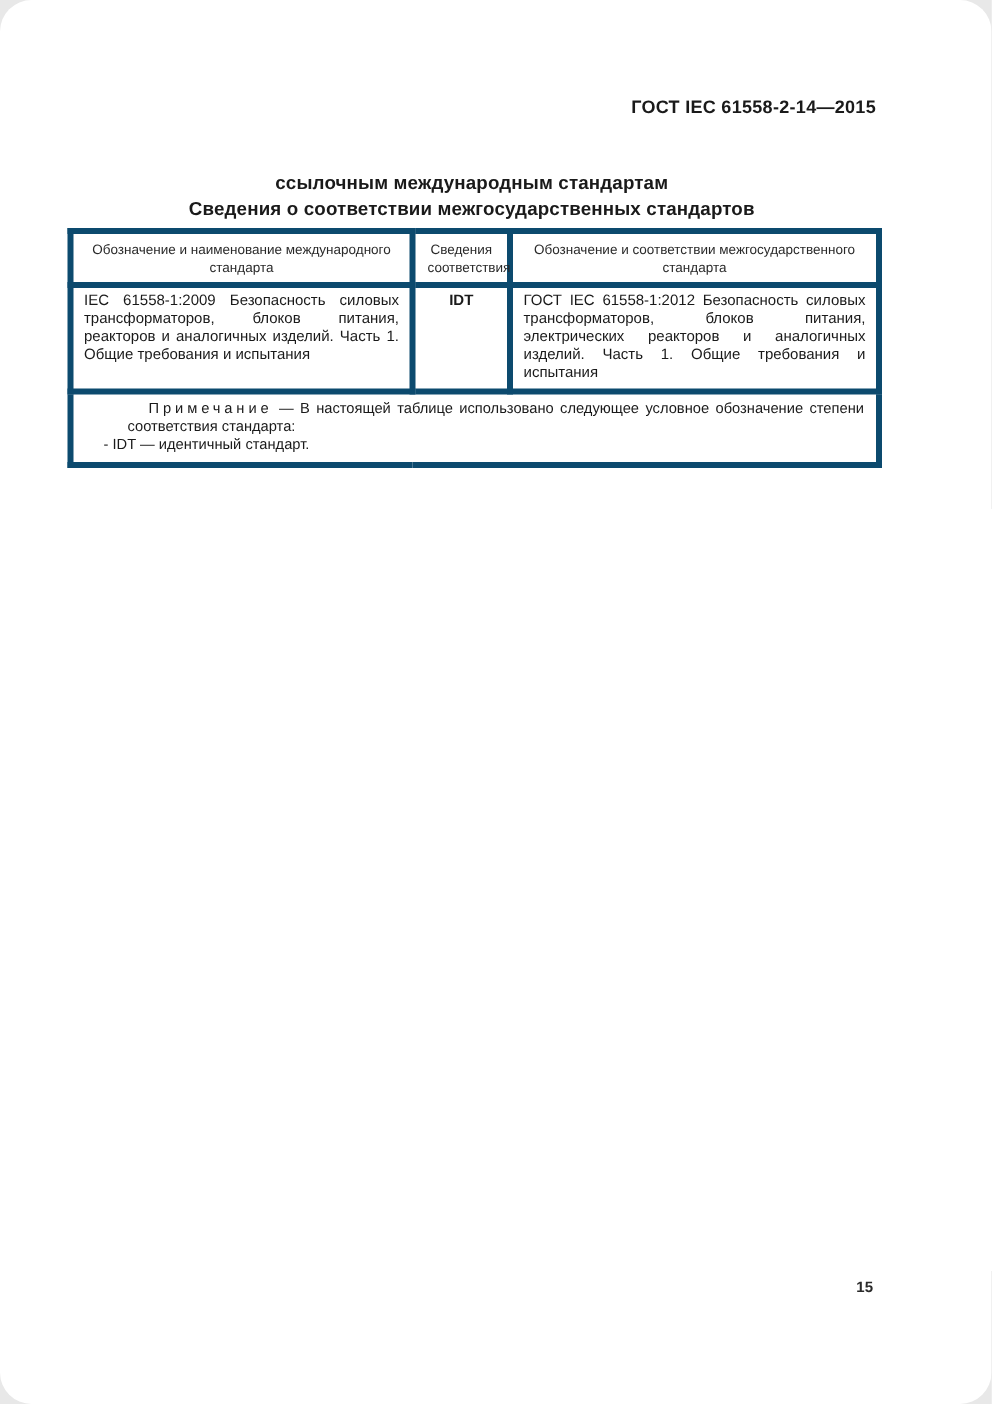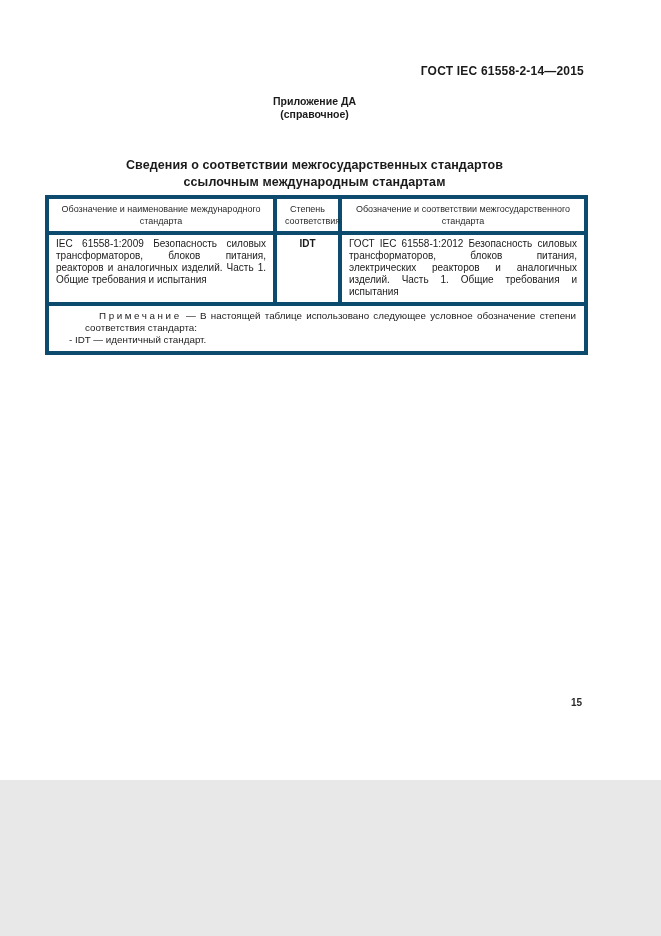--- a/index.html
+++ b/index.html
@@ -5,23 +5,24 @@
   * { margin: 0; padding: 0; box-sizing: border-box; }
   html, body { background: #e8e8e8; }
   body {
     width: 661px; height: 936px;
     font-family: "Liberation Sans", sans-serif;
     color: #1a1a1a;
     position: relative;
   }
   .page {
     position: absolute; inset: 0;
-    width: 661px; height: 780px;
+    width: 661px; height: 936px;
     background: #ffffff;
     overflow: hidden;
+    border-radius: 21px;
   }
   .content {
     position: absolute;
     left: 45px; top: 0;
     width: 539px;
   }
   .running-header {
     margin-top: 64px;
     text-align: right;
     font-weight: bold;
@@ -98,41 +99,37 @@
   }
 </style>
 </head>
 <body>
 
 <div class="page">
   <div class="content">
 
     <div class="running-header">ГОСТ IEC 61558-2-14—2015</div>
 
-    <div class="annex-heading">
-      <div>Приложение ДА</div>
-      <div>(справочное)</div>
-    </div>
 
     <div class="doc-title">
+      <div>ссылочным международным стандартам</div>
       <div>Сведения о соответствии межгосударственных стандартов</div>
-      <div>ссылочным международным стандартам</div>
     </div>
 
 
     <table class="std-table">
       <colgroup>
         <col class="col-international">
         <col class="col-degree">
         <col class="col-interstate">
       </colgroup>
       <thead>
         <tr>
           <th>Обозначение и наименование международного стандарта</th>
-          <th>Степень соответствия</th>
+          <th>Сведения соответствия</th>
           <th>Обозначение и соответствии межгосударственного стандарта</th>
         </tr>
       </thead>
       <tbody>
         <tr>
           <td class="cell-justify">IEC 61558-1:2009 Безопасность силовых трансформаторов, блоков питания, реакторов и аналогичных изделий. Часть 1. Общие требования и испытания</td>
           <td class="cell-center">IDT</td>
           <td class="cell-justify">ГОСТ IEC 61558-1:2012 Безопасность силовых трансформаторов, блоков питания, электрических реакторов и аналогичных изделий. Часть 1. Общие требования и испытания</td>
         </tr>
         <tr>

